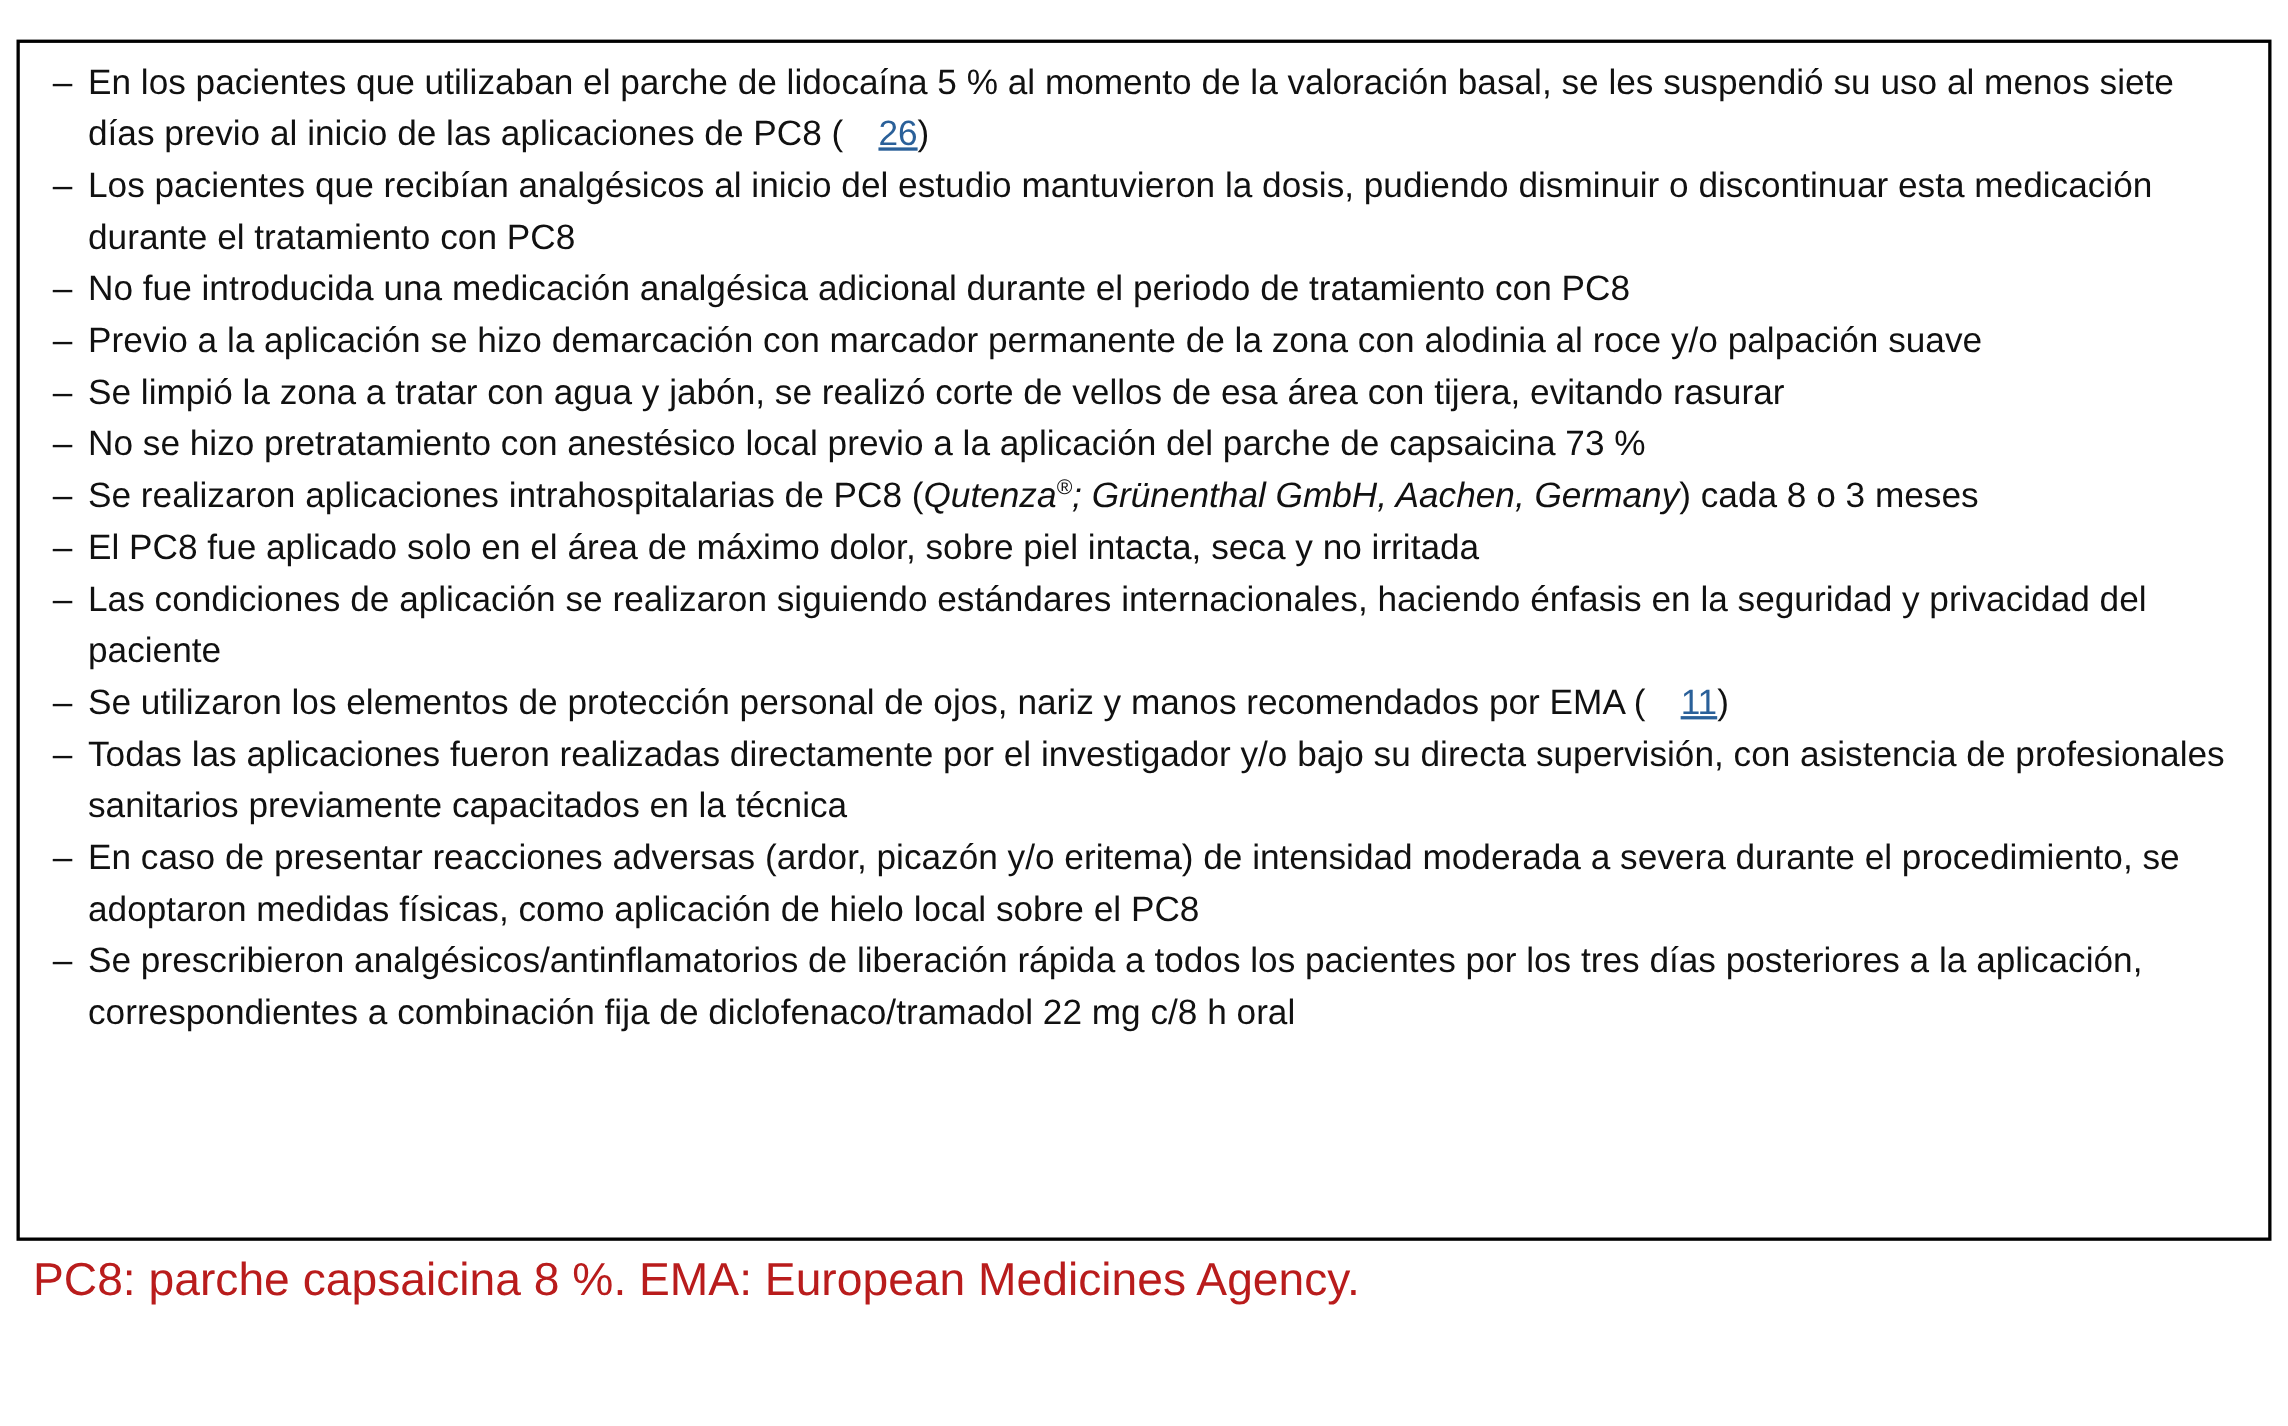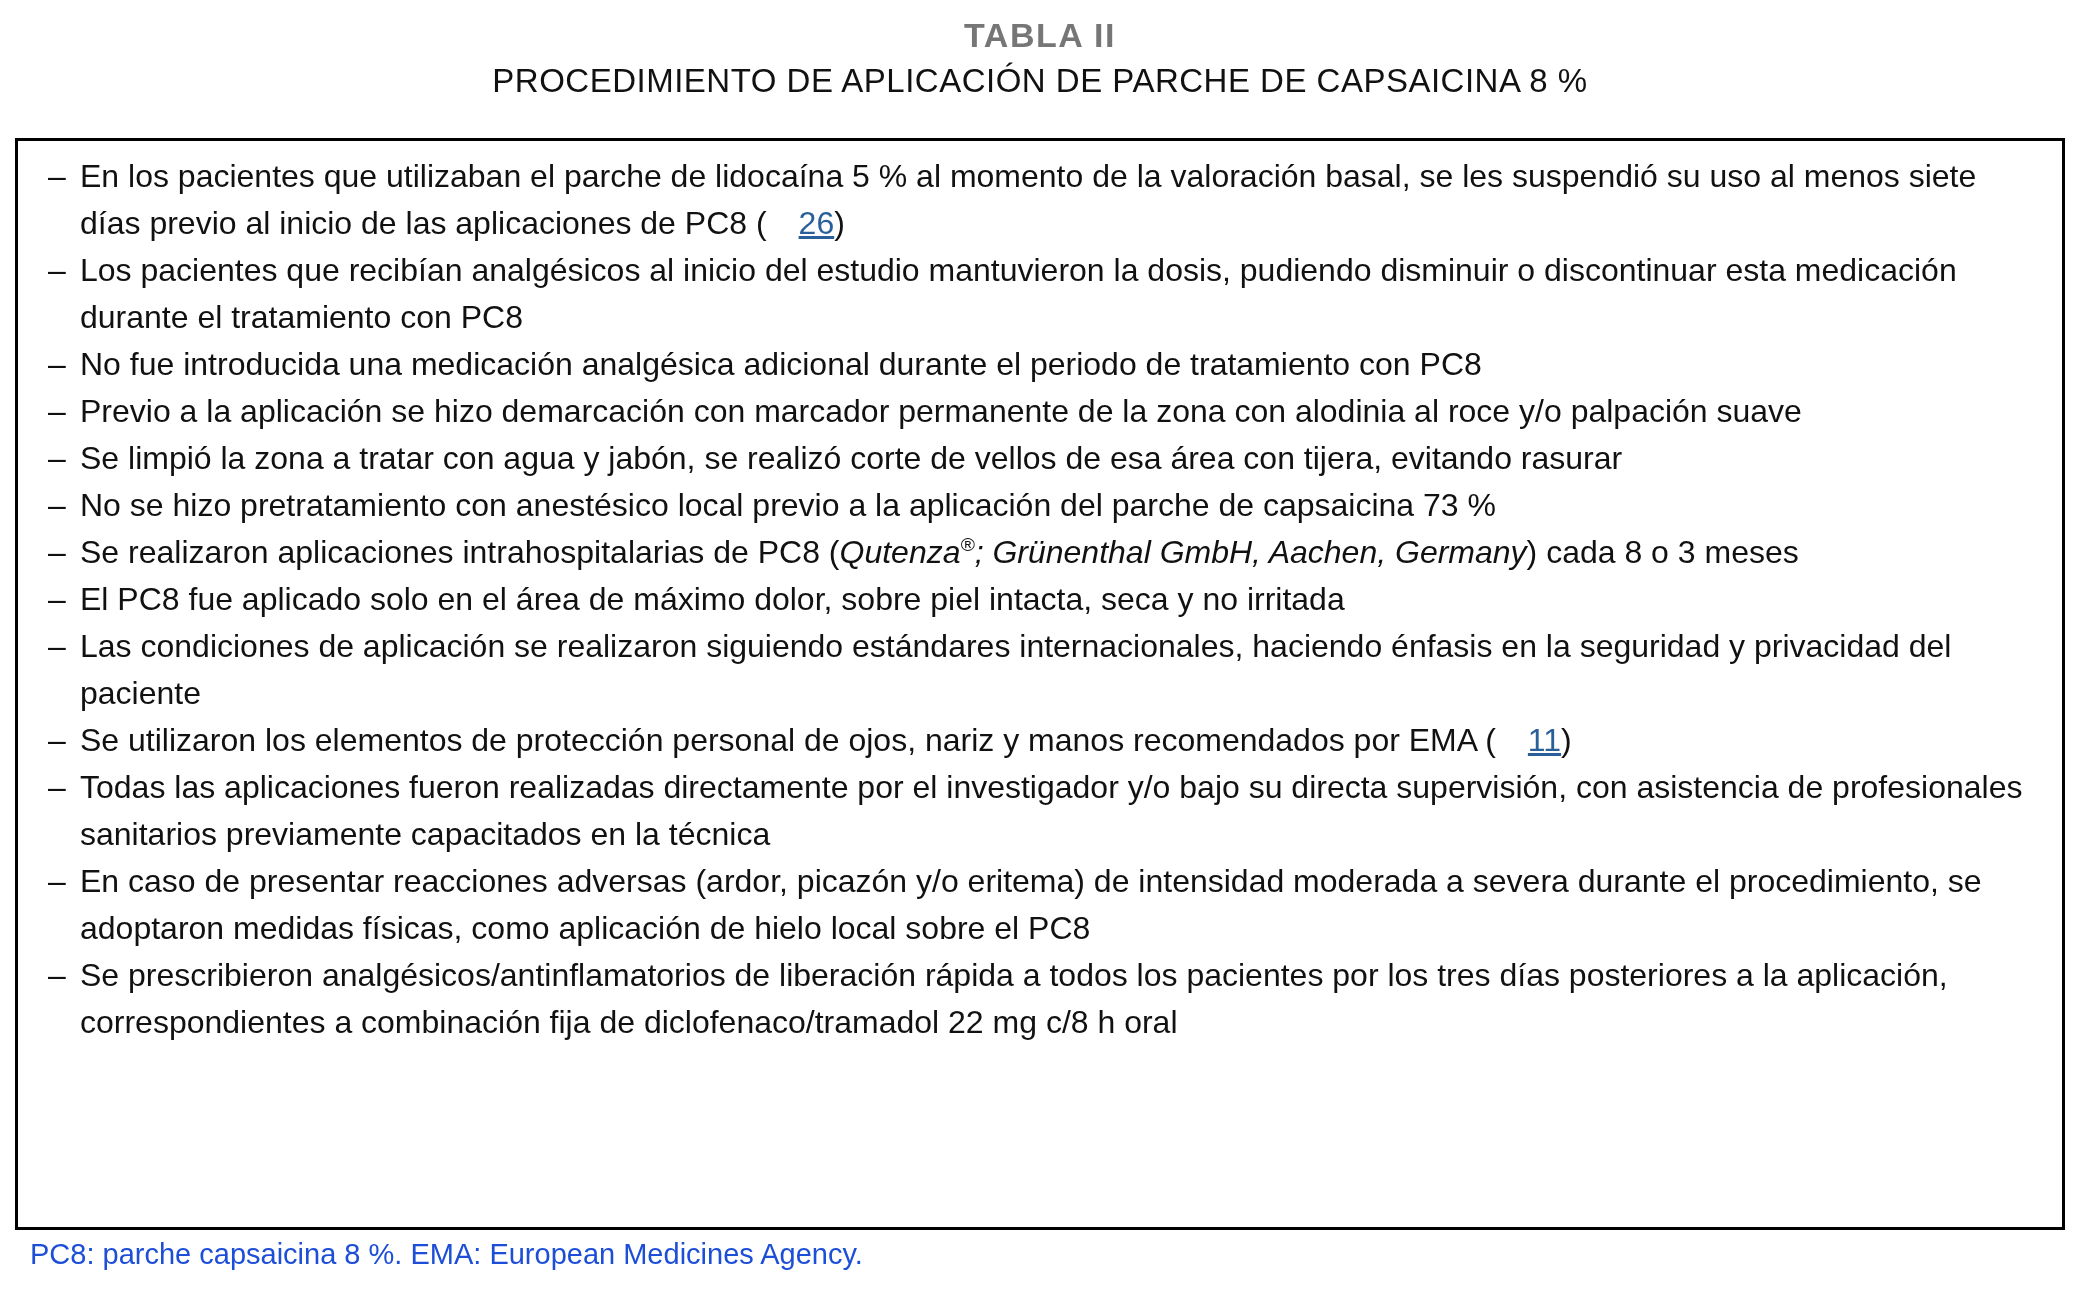--- a/index.html
+++ b/index.html
@@ -70,35 +70,31 @@
     margin-left: 32px;
   }
   i {
   }
   sup.it {
     font-style: italic;
     font-size: 60%;
     line-height: 0;
   }
   .footnote {
-    margin: 4px 0 0 30px;
-    font-size: 29px;
+    margin: 15px 0 0 30px;
+    font-size: 42px;
     line-height: 40px;
-    color: #1d4ed8;
+    color: #b91c1c;
   }
 </style>
 </head>
 <body>
 
 <div class="page">
 
-  <div class="header">
-    <div class="title">TABLA II</div>
-    <div class="subtitle">PROCEDIMIENTO DE APLICACIÓN DE PARCHE DE CAPSAICINA 8 %</div>
-  </div>
 
   <div class="box">
     <ul class="procedure-list">
         <li class="item">
           <span class="dash">–</span>
           <span class="item-text"><span>En los pacientes que utilizaban el parche de lidocaína 5 % al momento de la valoración basal, se les suspendió su uso al menos siete días previo al inicio de las aplicaciones de PC8 (</span><a href="#" class="ref-link">26</a><span>)</span></span>
         </li>
         <li class="item">
           <span class="dash">–</span>
           <span class="item-text"><span>Los pacientes que recibían analgésicos al inicio del estudio mantuvieron la dosis, pudiendo disminuir o discontinuar esta medicación durante el tratamiento con PC8</span></span>

